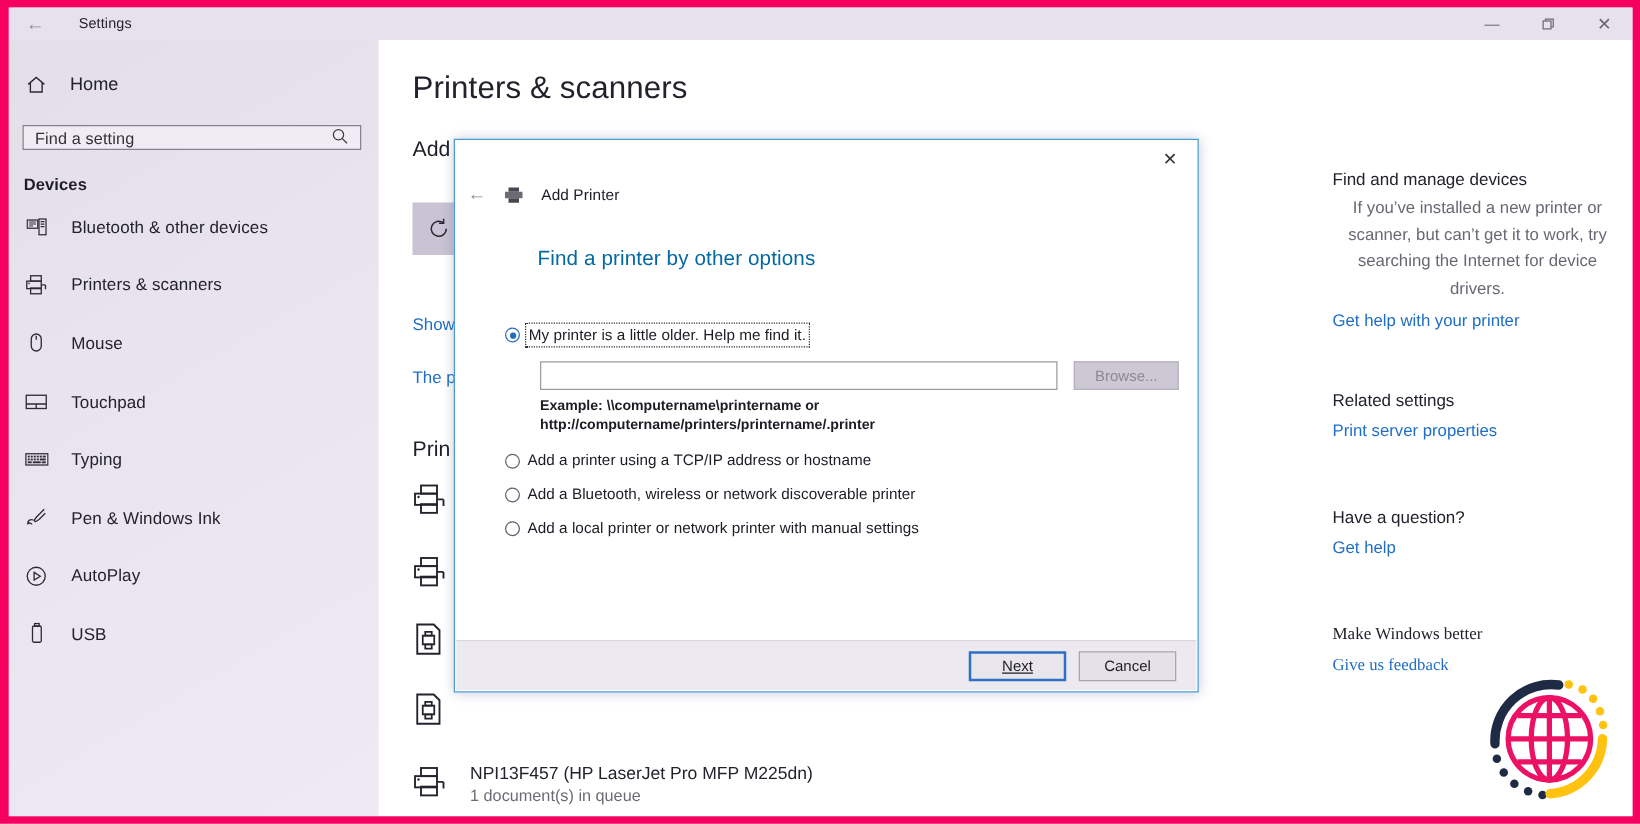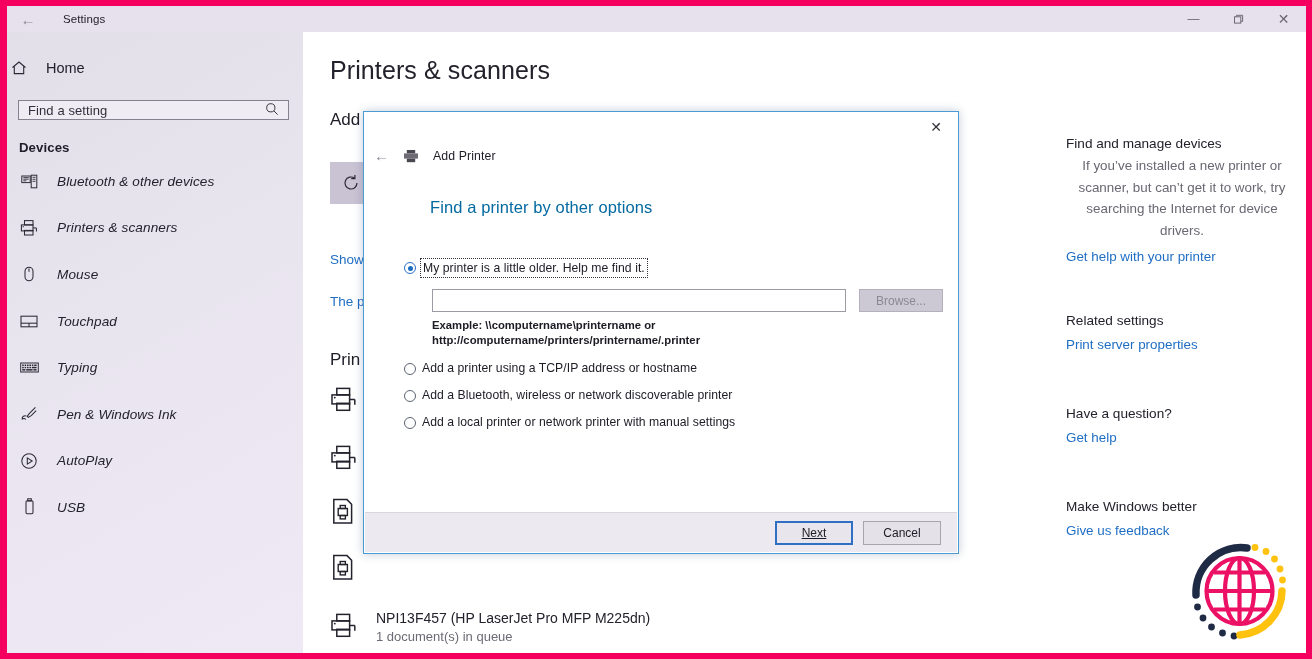--- a/index.html
+++ b/index.html
@@ -48,21 +48,21 @@
   }
   #tb-controls .wbtn.close { font-size: 14px; color: #6b6873; }
 
   
   #sidebar {
     position: absolute; left: 0; top: 26px; bottom: 0; width: 296px;
     background: linear-gradient(150deg,#e3dfe9 0%,#e9e5ef 45%,#eee9f4 100%);
   }
   .side-home {
     display: flex; align-items: center; height: 34px;
-    margin-top: 19px; padding-left: 2px; gap: 17px;
+    margin-top: 19px; padding-left: 12px; gap: 17px;
   }
   .side-home .ico { width: 20px; display:flex; justify-content:center; color:#2b2833; }
   .side-home .lbl { font-size: 14.5px; color: #22202a; }
 
   #search-box {
     position: relative;
     margin: 15px 14px 0 11px;
     height: 20px;
     background: #efecf3;
     border: 1px solid #85818e;
@@ -73,21 +73,21 @@
     letter-spacing: .1px;
   }
   #search-box .si { padding-right: 9px; color:#3b3844; font-size:13px; }
 
   .side-group {
     font-size: 13.2px; font-weight: bold; color: #1f1d27;
     padding: 20px 0 3px 12px; letter-spacing: .1px;
   }
   .side-item {
     display: flex; align-items: center; height: 46.6px;
-    padding-left: 12px; gap: 18px; font-style: italic;
+    padding-left: 12px; gap: 18px;
   }
   .side-item .ico {
     width: 20px; display: flex; justify-content: center; align-items: center;
     color: #2d2a36;
   }
   .side-item .lbl { font-size: 13.6px; color: #24222c; letter-spacing: .1px; }
 
   
   #main {
     position: absolute; left: 296px; top: 26px; right: 0; bottom: 0;
@@ -139,21 +139,21 @@
   }
   .rail-p {
     font-size: 13.4px; color: #6a6772; line-height: 21.5px; margin-top: 4px; text-align: center;
   }
   .rail-link {
     font-size: 13.4px; color: #1f6ec4; margin-top: 8px; display: block;
   }
   #rail-b1 { position: absolute; top: 78px; left: 12px; right: 8px; }
   #rail-b2 { position: absolute; top: 255px; left: 12px; right: 8px; }
   #rail-b3 { position: absolute; top: 348px; left: 12px; right: 8px; }
-  #rail-b4 { position: absolute; top: 441px; left: 12px; right: 8px; }
+  #rail-b4 { position: absolute; top: 441px; left: 12px; right: 8px; font-family: Liberation Serif, serif; }
   #rail-b2 .rail-link, #rail-b3 .rail-link, #rail-b4 .rail-link { margin-top: 9px; }
 
   
   #dialog {
     position: absolute; left: 356px; top: 105px;
     width: 596px; height: 443px;
     background: #ffffff;
     border: 1px solid #4a9ad4;
     box-shadow: 0 0 9px rgba(70,90,130,.32);
     z-index: 40;

